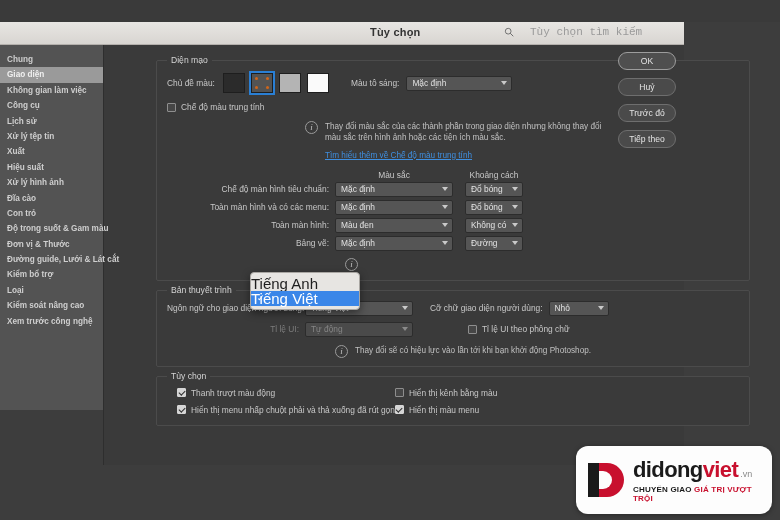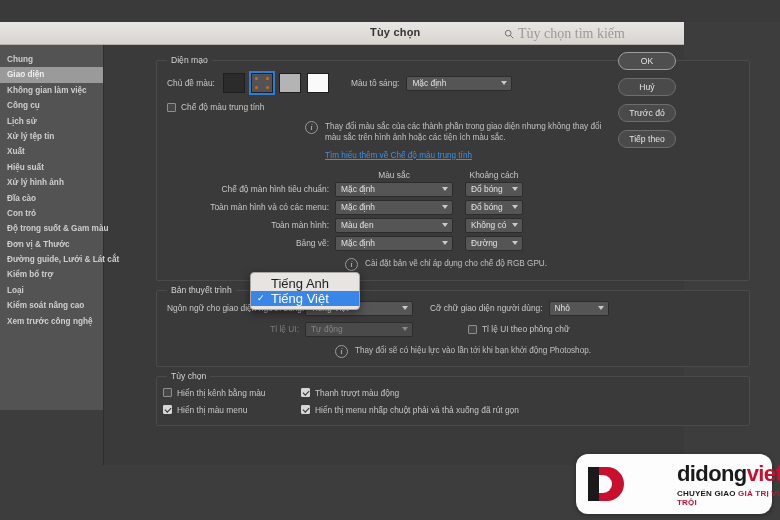--- a/index.html
+++ b/index.html
@@ -48,23 +48,23 @@
     letter-spacing: .2px;
   }
   .search-wrap {
     position: absolute; right: 10px; top: 4px;
     display: flex; align-items: center; gap: 4px;
     width: 170px;
   }
   .search-icon { width: 10px; height: 10px; flex: 0 0 auto; }
   .search-input {
     border: 0; background: transparent; outline: none;
-    font-size: 14px; color: #8a8a8a;
-    font-family: Liberation Serif, serif;
-    width: 150px; padding: 0;
+    font-size: 11px; color: #8a8a8a;
+    font-family: Liberation Mono, monospace;
+    width: 150px; padding: 0; margin-left: 12px;
   }
   .search-input::placeholder { color: #9a9a9a; }
 
   
   .body {
     position: relative;
     height: 420px;
     background: #3a3a3a;
   }
 
@@ -233,22 +233,21 @@
     width: 110px;
     background: #e7e5e2;
     border: 1px solid #a9a6a2;
     border-radius: 4px;
     box-shadow: 0 3px 9px rgba(0,0,0,.45);
     padding: 3px 0;
     z-index: 40;
   }
   .popup-item {
     height: 15px; line-height: 15px;
-    font-size: 13px; color: #1e1e1e;
-    padding-left: 20px;
+    font-size: 15px; color: #1e1e1e;
     position: relative;
     white-space: nowrap;
     cursor: default;
   }
   .popup-item.sel { background: #3a86e8; color: #fff; }
   .popup-item.sel::before {
     content: "✓";
     position: absolute; left: 6px; top: 0;
     font-size: 9px; color: #fff;
   }
@@ -276,27 +275,26 @@
   
   .optgrid { display: flex; }
   .optcol { display: flex; flex-direction: column; gap: 7px; }
   .optcol.c1 { width: 124px; }
   .opt { display: flex; align-items: center; }
   .opt .t { font-size: 8.4px; color: #c8c8c8; white-space: nowrap; }
 
   
   .watermark {
     position: absolute; right: 8px; bottom: 6px;
-    width: 196px; height: 60px;
+    width: 196px; height: 68px;
     background: #fdfdfd;
     border-radius: 12px;
     display: flex; align-items: center;
     padding: 0 10px;
     box-shadow: 0 1px 5px rgba(0,0,0,.35);
-    gap: 44px;
   }
   .wm-mark {
     width: 40px; height: 40px;
     position: relative;
     flex: 0 0 auto;
     margin-right: 7px;
   }
   .wm-mark .bar {
     position: absolute; left: 2px; top: 3px;
     width: 13px; height: 34px;
@@ -452,21 +450,20 @@
                 </div>
                 <div class="selectbox dsel2">
                   <span>Đường</span>
                   <span class="caret"></span>
                 </div>
               </div>
             </div>
 
             <div class="info-row" style="margin-top:7px;margin-left:178px">
               <div class="info-ico">i</div>
-              <div class="info-txt">Cài đặt bản vẽ chỉ áp dụng cho chế độ RGB GPU.</div>
             </div>
 
           </div>
         </div>
 
         <div class="group">
           <div class="legend">Bản thuyết trình</div>
           <div class="group-inner" style="padding-top:10px;padding-bottom:8px">
 
             <div class="row">
@@ -499,38 +496,38 @@
               <div class="info-txt">Thay đổi sẽ có hiệu lực vào lần tới khi bạn khởi động Photoshop.</div>
             </div>
 
           </div>
         </div>
 
         <div class="group">
           <div class="legend">Tùy chọn</div>
           <div class="group-inner" style="padding:11px 10px 10px 6px">
             <div class="optgrid">
+              <div class="optcol" style="margin-left:14px">
+                <div class="opt">
+                  <span class="cb on"></span>
+                  <span class="t">Thanh trượt màu động</span>
+                </div>
+                <div class="opt">
+                  <span class="cb on"></span>
+                  <span class="t">Hiển thị menu nhấp chuột phải và thả xuống đã rút gọn</span>
+                </div>
+              </div>
               <div class="optcol c1">
                 <div class="opt">
                   <span class="cb"></span>
                   <span class="t">Hiển thị kênh bằng màu</span>
                 </div>
                 <div class="opt">
                   <span class="cb on"></span>
                   <span class="t">Hiển thị màu menu</span>
-                </div>
-              </div>
-              <div class="optcol" style="margin-left:14px">
-                <div class="opt">
-                  <span class="cb on"></span>
-                  <span class="t">Thanh trượt màu động</span>
-                </div>
-                <div class="opt">
-                  <span class="cb on"></span>
-                  <span class="t">Hiển thị menu nhấp chuột phải và thả xuống đã rút gọn</span>
                 </div>
               </div>
             </div>
           </div>
         </div>
 
       </div>
 
       <div class="btncol">
         <div class="btn primary">OK</div>

